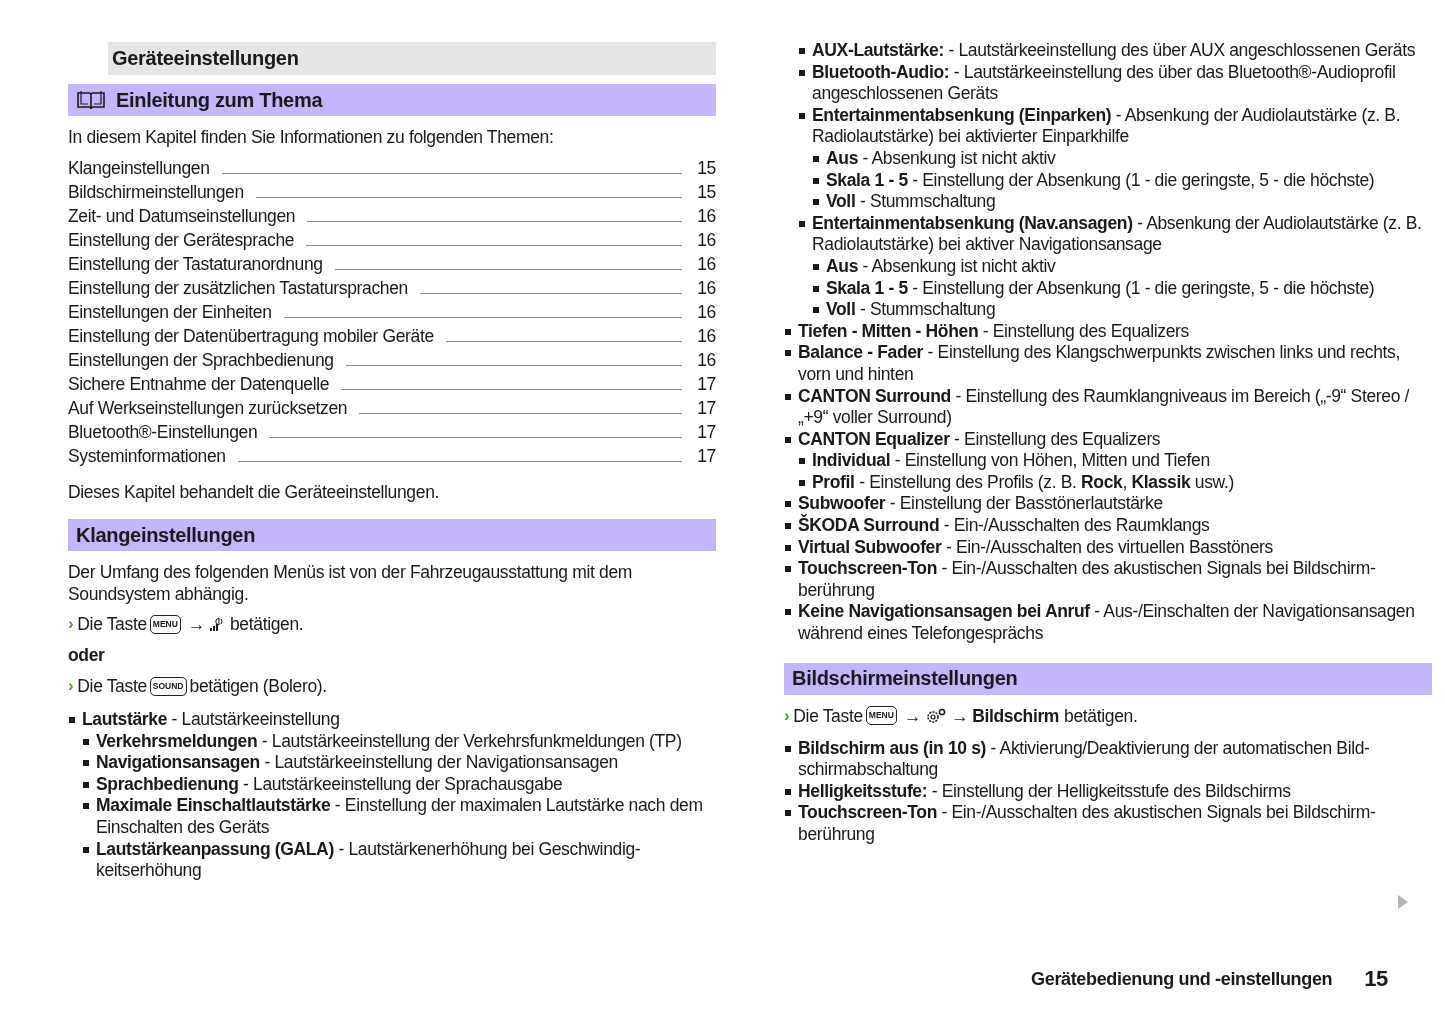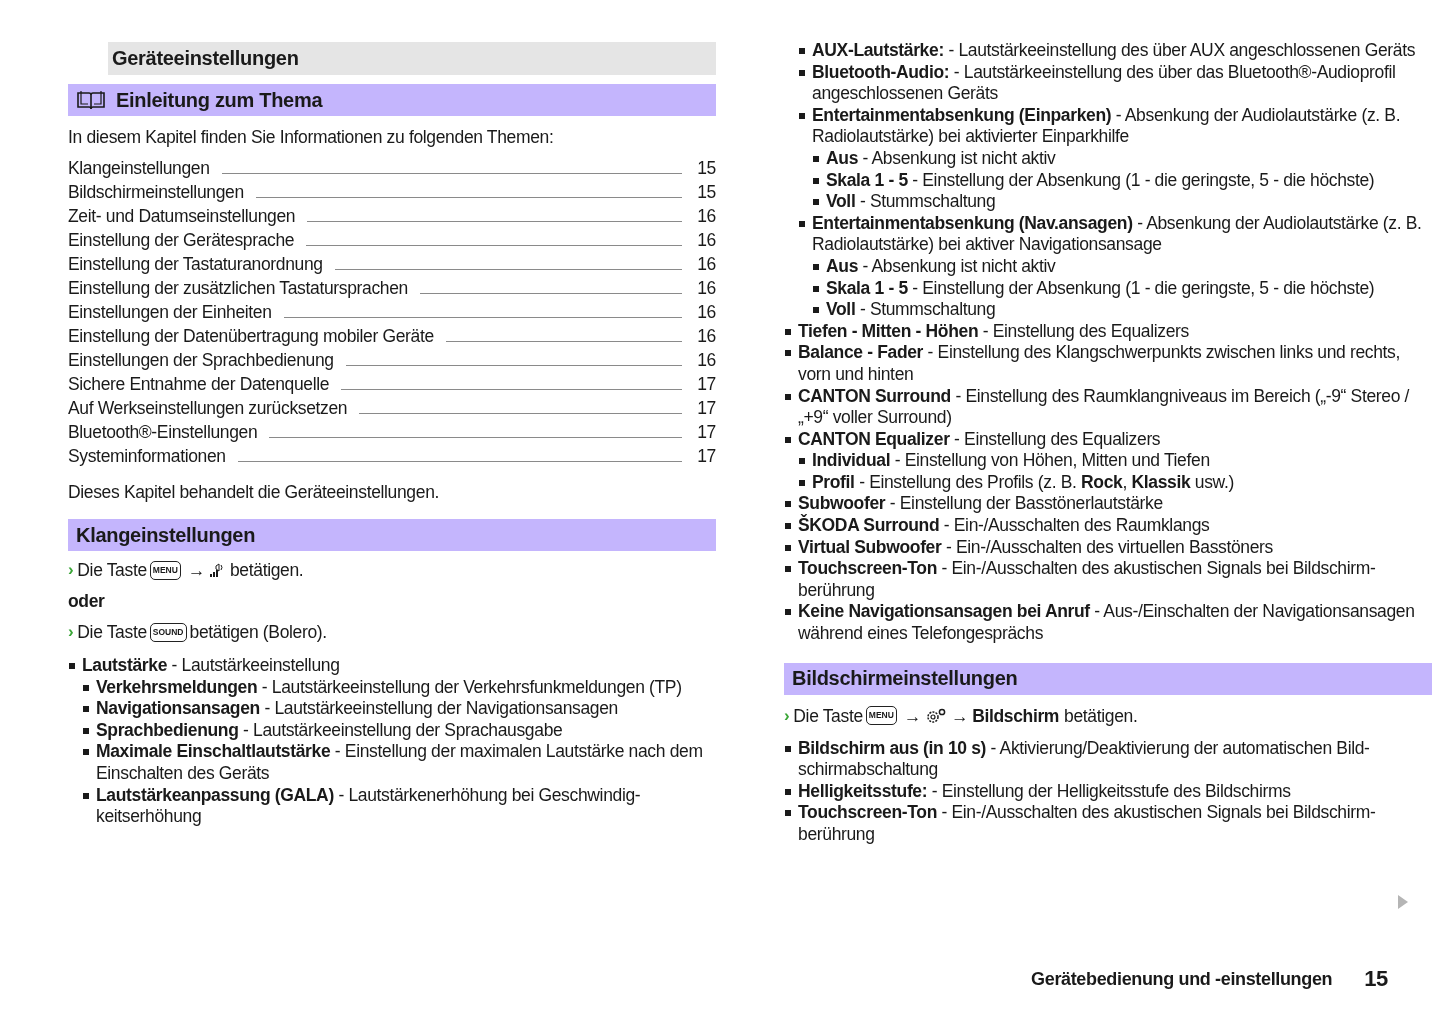--- a/index.html
+++ b/index.html
@@ -114,20 +114,21 @@
         <span class="toc-page">17</span>
       </div>
   </div>
 
   <div class="p" style="margin-top:13px;">Dieses Kapitel behandelt die Geräteeinstellungen.</div>
 
   <div class="h-gray" style="margin-top:16px;">
     <span>Klangeinstellungen</span>
   </div>
 
+  <div class="p" style="margin-top:10px;">Der Umfang des folgenden Menüs ist von der Fahrzeugausstattung mit dem Soundsystem abhängig.</div>
 
   <div class="step" style="margin-top:8px;">
     <span class="chev">›</span>
     <span>Die Taste</span>
     <span class="key">MENU</span>
     <span class="arrow">→</span>
     <svg width="16" height="16" viewBox="0 0 16 16" style="margin-right:5px;">
       <rect x="1" y="12" width="2" height="3" fill="#1a1a1a"></rect>
         <rect x="4" y="10" width="2" height="5" fill="#1a1a1a"></rect>
         <rect x="7" y="8" width="2" height="7" fill="#1a1a1a"></rect>

